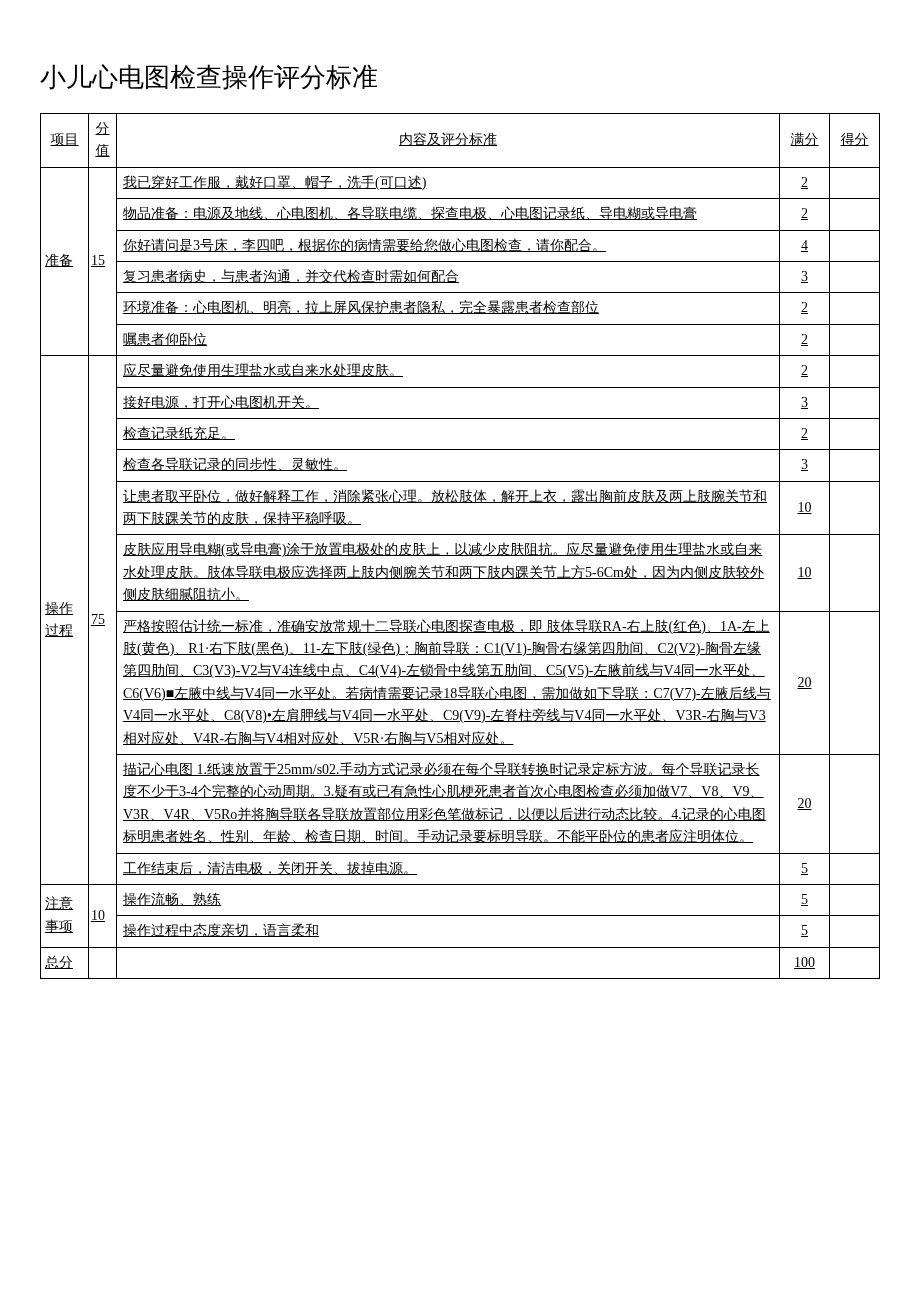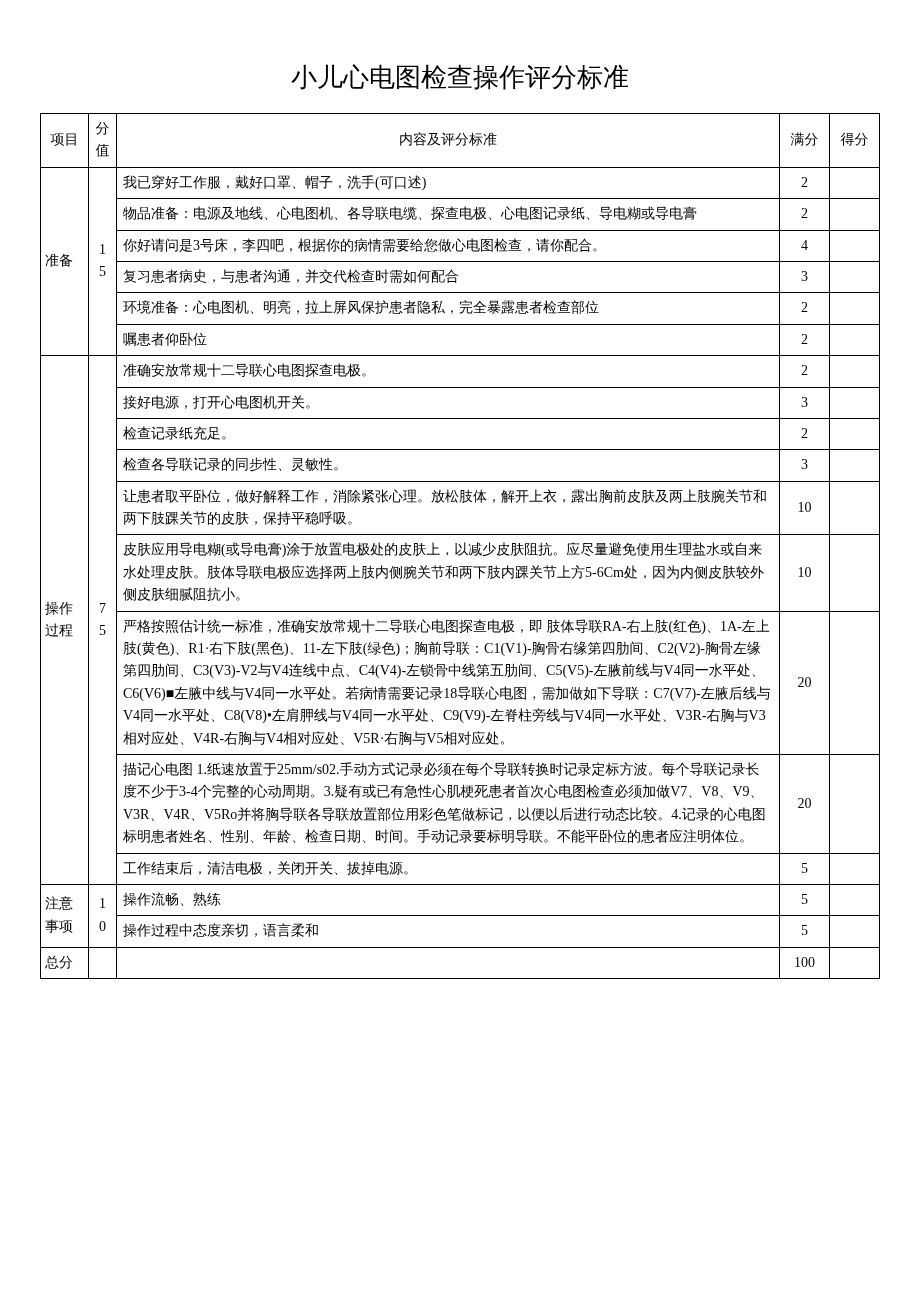--- a/index.html
+++ b/index.html
@@ -4,41 +4,42 @@
 <style>
   body {
     margin: 0;
     padding: 40px;
     font-family: "SimSun", "宋体", serif;
     background: #fff;
     width: 920px;
     box-sizing: border-box;
   }
   h1 {
-    text-align: center;
+    text-align: left;
     font-size: 26px;
     font-weight: normal;
     margin: 20px 0 18px 0;
     font-family: "SimSun", "宋体", serif;
   }
   table {
     border-collapse: collapse;
     width: 100%;
     table-layout: fixed;
+    text-decoration: underline;
   }
   th, td {
     border: 1px solid #000;
     padding: 4px 4px;
     font-size: 14px;
     vertical-align: middle;
     line-height: 1.6;
     word-wrap: break-word;
   }
   .col-cat { width: 48px; }
-  .col-val { width: 28px; text-align: left; padding-left: 10px; }
+  .col-val { width: 28px; text-align: left; padding-left: 2px; }
   .col-content { text-align: left; padding: 4px 6px; }
   .col-full { width: 50px; text-align: center; }
   .col-score { width: 50px; text-align: center; }
   .center { text-align: center; margin-left: 13px; }
   .header-row td { text-align: center; }
 </style>
 </head>
 <body>
 
 <h1>小儿心电图检查操作评分标准</h1>
@@ -87,21 +88,21 @@
         <td class="col-score"></td>
       </tr>
       <tr>
         <td class="col-content">嘱患者仰卧位</td>
         <td class="col-full">2</td>
         <td class="col-score"></td>
       </tr>
       <tr>
         <td class="col-cat" rowspan="9">操作过程</td>
         <td class="col-val" rowspan="9">75</td>
-        <td class="col-content">准确安放常规十二导联心电图探查电极。</td>
+        <td class="col-content">应尽量避免使用生理盐水或自来水处理皮肤。</td>
         <td class="col-full">2</td>
         <td class="col-score"></td>
       </tr>
       <tr>
         <td class="col-content">接好电源，打开心电图机开关。</td>
         <td class="col-full">3</td>
         <td class="col-score"></td>
       </tr>
       <tr>
         <td class="col-content">检查记录纸充足。</td>

